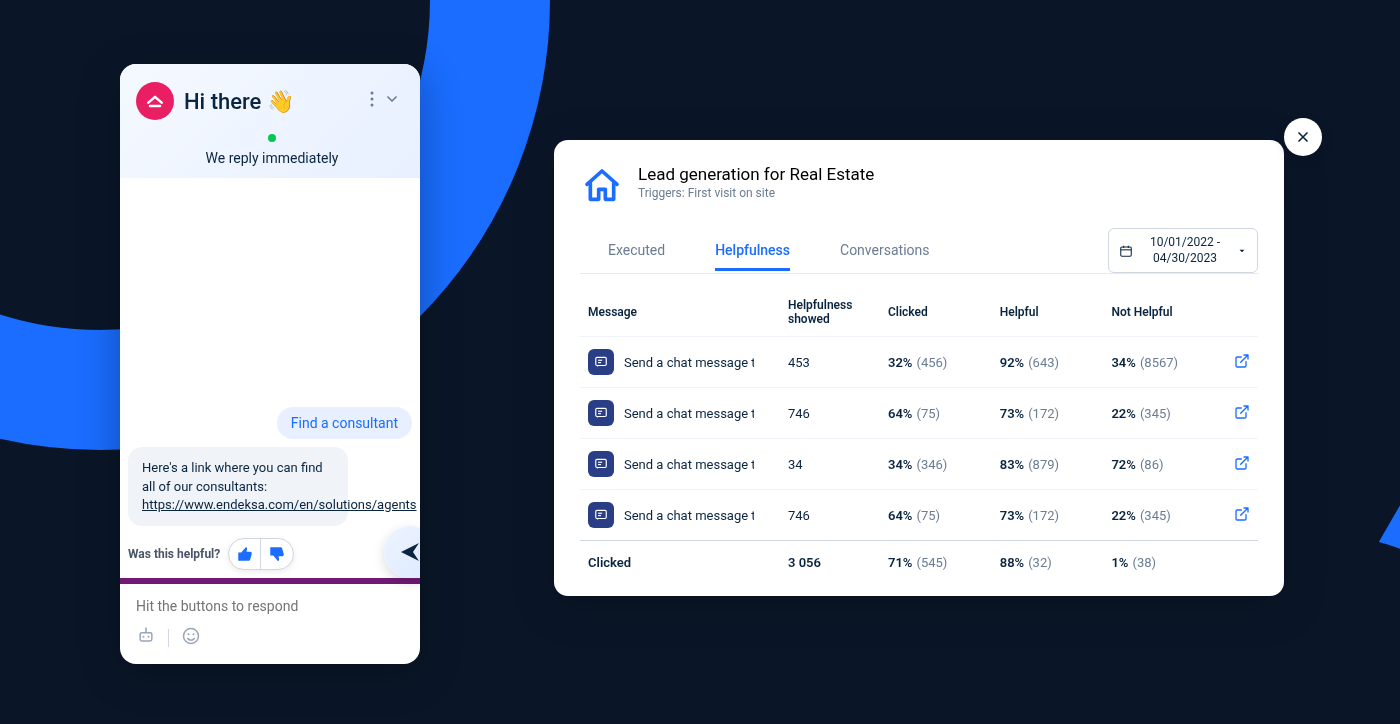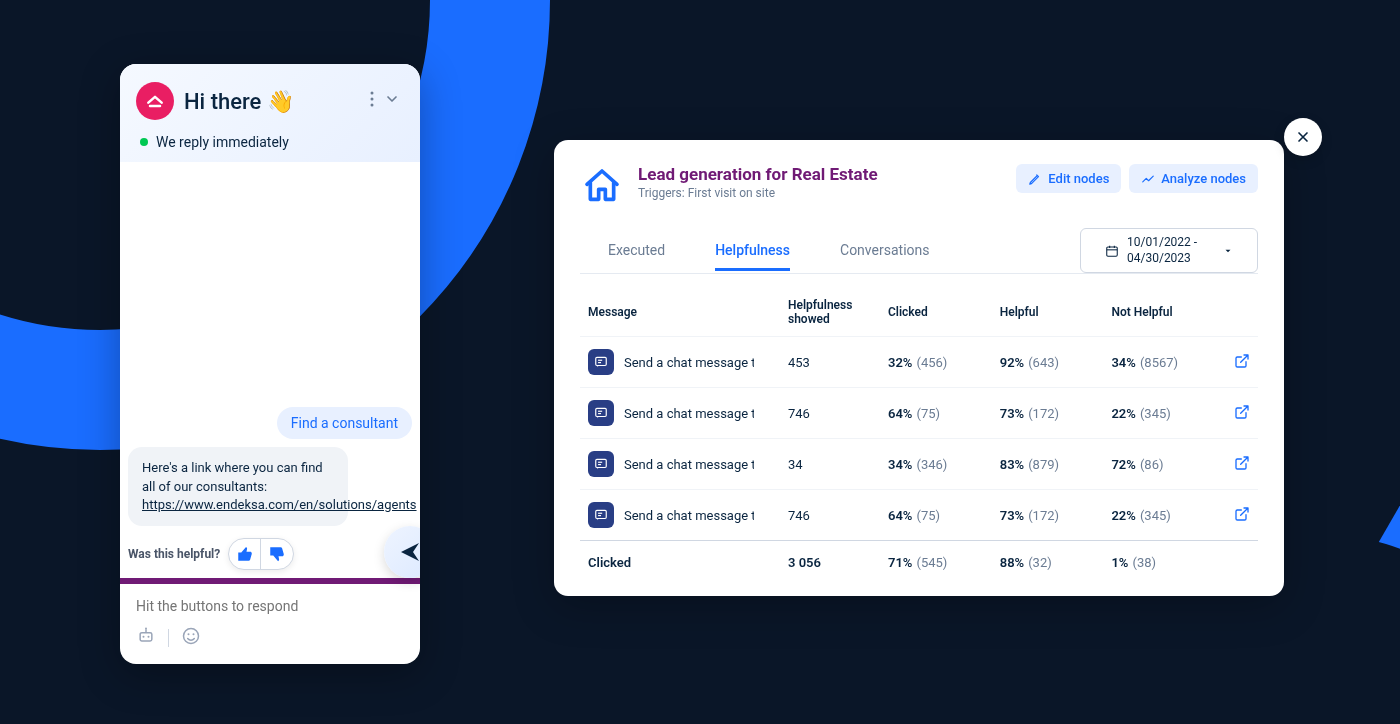--- a/index.html
+++ b/index.html
@@ -9,21 +9,21 @@
     .swoosh1 { position: absolute; width: 900px; height: 900px; border-radius: 50%; border: 120px solid #1a6dff; top: -450px; left: -350px; }
     .swoosh2 { position: absolute; width: 1200px; height: 600px; border-radius: 50%; border: 80px solid #1a6dff; bottom: -350px; right: -200px; transform: rotate(-15deg); border-top-color: transparent; border-left-color: transparent; }
 
     
     .chat-widget { position: absolute; left: 120px; top: 64px; width: 300px; height: 600px; background: #fff; border-radius: 16px; box-shadow: 0 10px 40px rgba(0,0,0,0.3); display: flex; flex-direction: column; overflow: hidden; }
     .chat-header { padding: 18px 16px 12px; background: linear-gradient(135deg, #f5f9ff 0%, #e8f0ff 100%); }
     .chat-header-top { display: flex; align-items: center; gap: 10px; margin-bottom: 14px; }
     .chat-logo { width: 38px; height: 38px; background: #e91e63; border-radius: 50%; display: flex; align-items: center; justify-content: center; }
     .chat-title { font-size: 22px; font-weight: 500; color: #0a2540; flex: 1; display: flex; align-items: center; gap: 6px; }
     .chat-controls { display: flex; gap: 2px; align-items: center; color: #6b7c93; }
-    .chat-status { display: flex; align-items: center; gap: 8px; font-size: 14px; color: #0a2540; padding-left: 4px; }
+    .chat-status { display: flex; align-items: center; gap: 8px; font-size: 14px; color: #0a2540; padding-left: 4px; flex-direction: column; }
     .status-dot { width: 8px; height: 8px; background: #00c853; border-radius: 50%; }
     
     .chat-body { flex: 1; padding: 8px; display: flex; flex-direction: column; justify-content: flex-end; gap: 8px; }
     .user-msg { align-self: flex-end; background: #e8f0ff; color: #1a6dff; padding: 8px 14px; border-radius: 18px; font-size: 14px; }
     .bot-msg { align-self: flex-start; background: #f0f3f7; color: #0a2540; padding: 12px 14px; border-radius: 14px; font-size: 13px; max-width: 220px; line-height: 1.4; }
     .bot-msg a { color: #0a2540; text-decoration: underline; }
     .feedback-row { display: flex; align-items: center; gap: 8px; margin-top: 4px; }
     .feedback-text { font-size: 12px; color: #4a5568; font-weight: bold; }
     .feedback-btns { display: flex; border: 1px solid #d0d7e2; border-radius: 20px; overflow: hidden; background: #fff; box-shadow: 0 2px 6px rgba(0,0,0,0.08); }
     .feedback-btn { width: 32px; height: 30px; display: flex; align-items: center; justify-content: center; cursor: pointer; }
@@ -35,29 +35,29 @@
     .chat-footer-icons { display: flex; gap: 12px; align-items: center; margin-top: 12px; color: #9aa5b8; }
     .divider-v { width: 1px; height: 18px; background: #d0d7e2; }
     .send-btn { position: absolute; right: -16px; bottom: 86px; width: 52px; height: 52px; background: linear-gradient(135deg, #eef4ff 0%, #dce9ff 100%); border-radius: 50%; display: flex; align-items: center; justify-content: center; box-shadow: 0 4px 12px rgba(0,0,0,0.15); }
 
     
     .close-btn { position: absolute; top: 118px; right: 78px; width: 38px; height: 38px; background: #fff; border-radius: 50%; display: flex; align-items: center; justify-content: center; box-shadow: 0 4px 12px rgba(0,0,0,0.15); z-index: 10; cursor: pointer; }
     .dashboard { position: absolute; left: 554px; top: 140px; width: 730px; background: #fff; border-radius: 14px; box-shadow: 0 10px 40px rgba(0,0,0,0.25); padding: 24px 26px 12px; }
     .dash-header { display: flex; align-items: flex-start; gap: 14px; margin-bottom: 20px; }
     .dash-icon-wrap { width: 44px; height: 44px; display: flex; align-items: center; justify-content: center; }
     .dash-title-block { flex: 1; }
-    .dash-title { font-size: 17px; font-weight: 700; color: #701a75; }
+    .dash-title { font-size: 17px; font-weight: 400; color: #000000; }
     .dash-subtitle { font-size: 12px; color: #6b7c93; margin-top: 2px; }
     .dash-actions { display: flex; gap: 8px; }
     .dash-btn { display: flex; align-items: center; gap: 6px; padding: 7px 12px; background: #e8f0ff; color: #1a6dff; border-radius: 6px; font-size: 13px; font-weight: 500; cursor: pointer; }
     
     .tabs-row { display: flex; align-items: center; border-bottom: 1px solid #e5eaf1; margin-bottom: 10px; }
     .tab { padding: 10px 0; margin-right: 22px; font-size: 14px; color: #6b7c93; cursor: pointer; border-bottom: 3px solid transparent; margin-bottom: -1px; margin-left: 28px; }
     .tab.active { color: #1a6dff; border-bottom-color: #1a6dff; font-weight: 500; }
-    .date-picker { margin-left: auto; display: flex; align-items: center; gap: 8px; padding: 6px 24px; border: 1px solid #d0d7e2; border-radius: 6px; font-size: 12px; color: #0a2540; cursor: pointer; line-height: 1.3; }
+    .date-picker { margin-left: auto; display: flex; align-items: center; gap: 8px; padding: 6px 10px; border: 1px solid #d0d7e2; border-radius: 6px; font-size: 12px; color: #0a2540; cursor: pointer; line-height: 1.3; text-align: center; }
     .date-text { width: 88px; }
     
     .tbl { width: 100%; border-collapse: collapse; }
     .tbl th { text-align: left; font-size: 12px; font-weight: 600; color: #0a2540; padding: 14px 8px 10px; }
     .tbl td { padding: 12px 8px; font-size: 13px; color: #0a2540; border-top: 1px solid #f0f3f7; vertical-align: middle; }
     .msg-cell { display: flex; align-items: center; gap: 10px; }
     .msg-icon { width: 26px; height: 26px; background: #293e85; border-radius: 6px; display: flex; align-items: center; justify-content: center; flex-shrink: 0; }
     .msg-text { white-space: nowrap; overflow: hidden; text-overflow: clip; max-width: 130px; }
     .pct { font-weight: 600; }
     .cnt { color: #6b7c93; margin-left: 4px; }
@@ -171,34 +171,20 @@
   <div class="dash-header">
     <div class="dash-icon-wrap">
       <svg width="40" height="40" viewBox="0 0 24 24" fill="none">
           <path d="M3 11 L12 3 L21 11" stroke="#1a6dff" stroke-width="2.2" stroke-linecap="round" stroke-linejoin="round"></path>
           <path d="M5 10v10h5v-6h4v6h5V10" stroke="#1a6dff" stroke-width="2.2" stroke-linecap="round" stroke-linejoin="round"></path>
         </svg>
     </div>
     <div class="dash-title-block">
       <div class="dash-title">Lead generation for Real Estate</div>
       <div class="dash-subtitle">Triggers: First visit on site</div>
-    </div>
-    <div class="dash-actions">
-      <div class="dash-btn">
-        <svg width="14" height="14" viewBox="0 0 24 24">
-            <path d="M3 21l3-1 12-12-2-2L4 18l-1 3z M15 5l2 2" stroke="#1a6dff" stroke-width="2" fill="none" stroke-linecap="round" stroke-linejoin="round"></path>
-          </svg>
-        <span>Edit nodes</span>
-      </div>
-      <div class="dash-btn">
-        <svg width="14" height="14" viewBox="0 0 24 24">
-            <path d="M3 17l6-6 4 4 8-8" stroke="#1a6dff" stroke-width="2" fill="none" stroke-linecap="round" stroke-linejoin="round"></path>
-          </svg>
-        <span>Analyze nodes</span>
-      </div>
     </div>
   </div>
 
   <div class="tabs-row">
     <div class="tab">Executed</div>
     <div class="tab active">Helpfulness</div>
     <div class="tab">Conversations</div>
     <div class="date-picker">
       <svg width="14" height="14" viewBox="0 0 24 24">
           <rect x="3" y="5" width="18" height="16" rx="2" stroke="#0a2540" stroke-width="1.8" fill="none"></rect>

